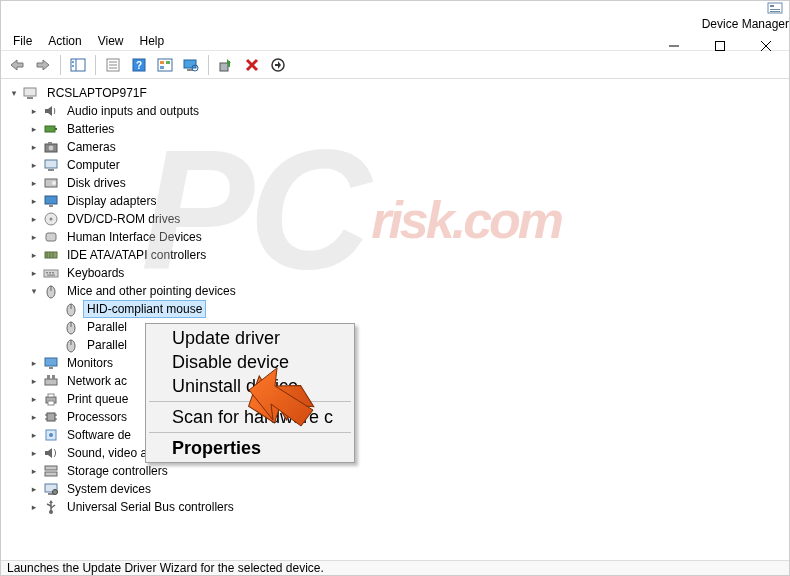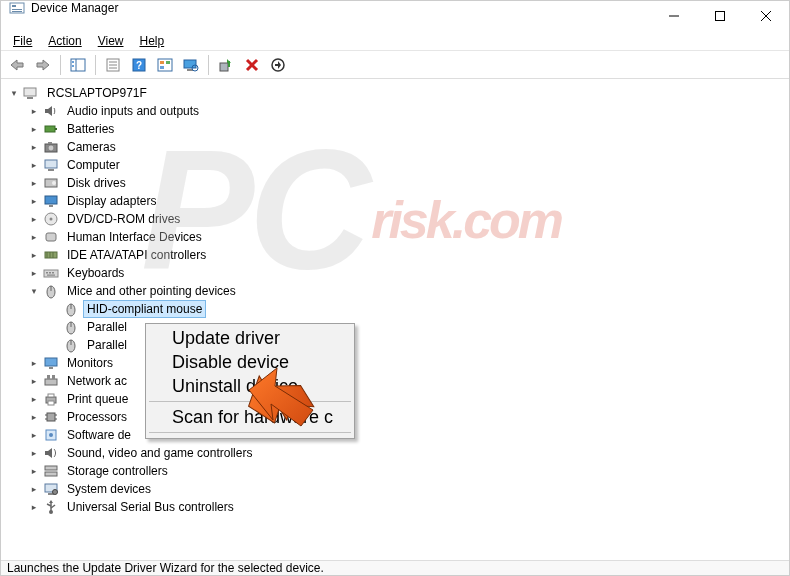--- a/index.html
+++ b/index.html
@@ -10,43 +10,44 @@
     background: #fff;
     width: 790px;
     height: 576px;
     position: relative;
     overflow: hidden;
     border: 1px solid #ccc;
   }
   
   .titlebar {
     display: flex;
-    align-items: flex-start;
+    align-items: flex-end;
     height: 30px;
     padding: 0 0 0 8px;
     background: #fff;
+    flex-direction: column;
   }
   .titlebar .app-icon { width: 16px; height: 16px; margin-right: 6px; }
   .titlebar .title { font-size: 12px; color: #000; }
   .titlebar .spacer { flex: 1; }
   .win-btns { display: flex; }
   .win-btn {
     width: 46px; height: 30px;
     display: flex; align-items: center; justify-content: center;
     font-size: 14px; color: #000;
   }
   
   .menubar {
     display: flex;
     height: 20px;
     align-items: center;
     padding: 0 4px;
     border-bottom: 1px solid #e6e6e6;
   }
-  .menu-item { padding: 2px 8px; text-decoration: underline; }
+  .menu-item { padding: 2px 8px; }
   
   .toolbar {
     display: flex;
     height: 28px;
     align-items: center;
     padding: 2px 4px;
     border-bottom: 1px solid #ddd;
     gap: 2px;
   }
   .tbtn {
@@ -543,20 +544,21 @@
     </div>
 </div>
 
 <div class="ctxmenu">
   <div class="ctx-item">Update driver</div>
   <div class="ctx-item">Disable device</div>
   <div class="ctx-item">Uninstall device</div>
   <div class="ctx-sep"></div>
   <div class="ctx-item">Scan for hardware c</div>
   <div class="ctx-sep"></div>
+  <div class="ctx-item bold">Properties</div>
 </div>
 
 <div class="arrow-anno">
   <svg width="70" height="70">
     <defs>
       <linearGradient id="ag" x1="0" y1="0" x2="1" y2="1">
         <stop offset="0" stop-color="#ff7a2a"></stop>
           <stop offset="1" stop-color="#d14a10"></stop>
       </linearGradient>
     </defs>

